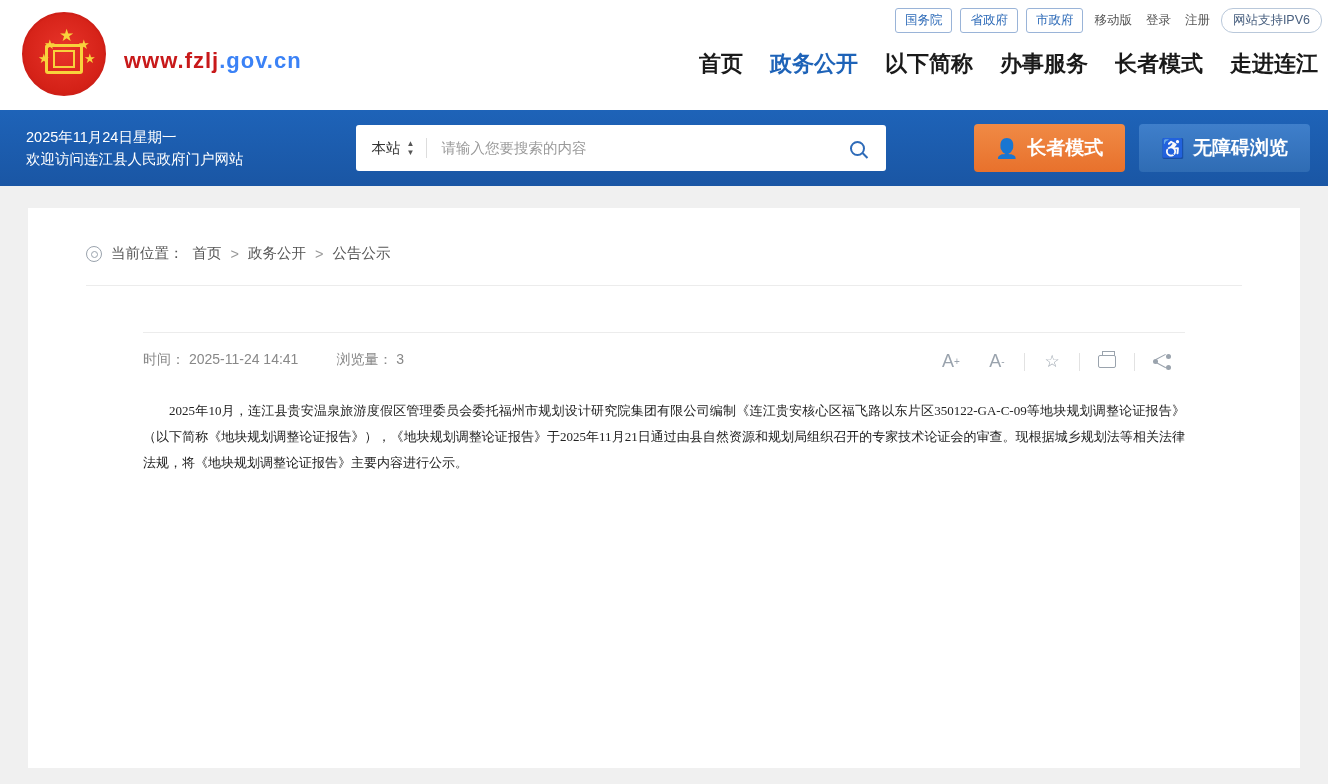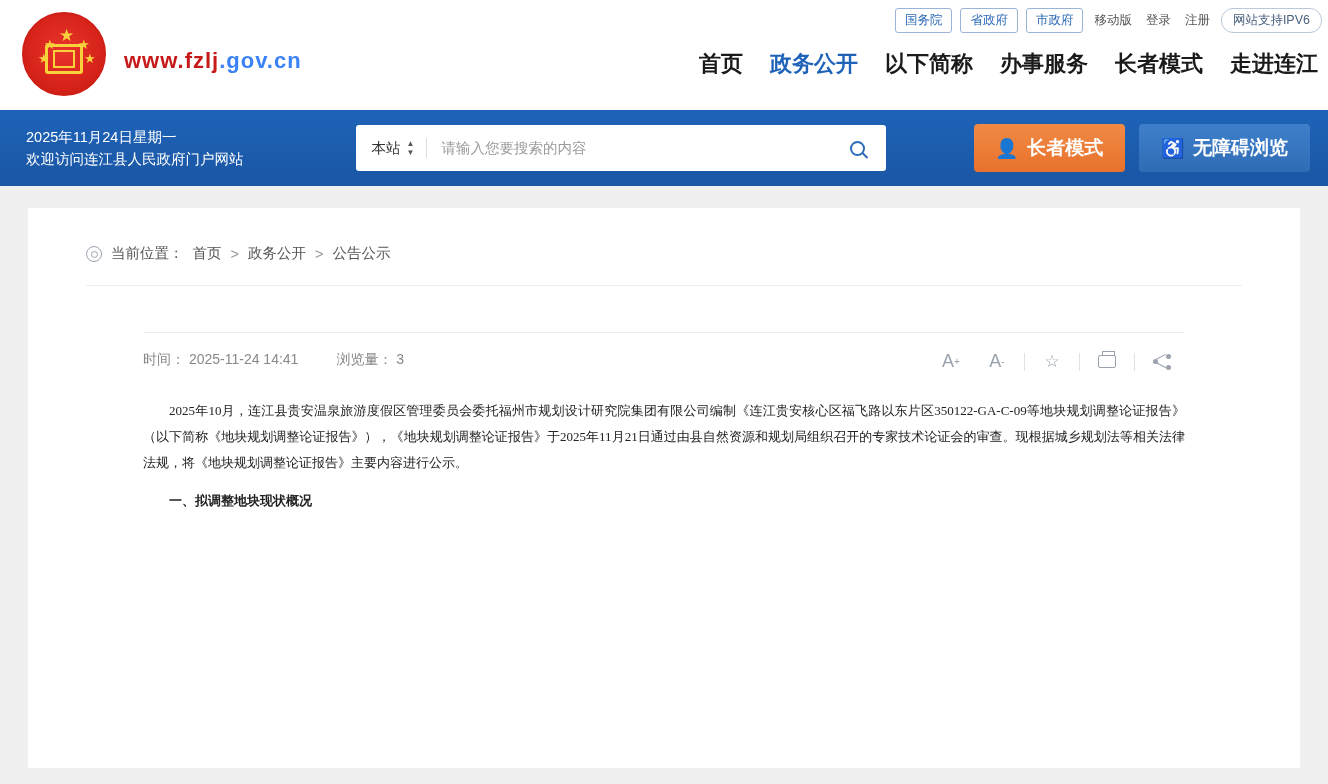--- a/index.html
+++ b/index.html
@@ -491,17 +491,16 @@
               <i></i>
               <b></b>
               <b></b>
             </span>
         </span>
       </span>
     </div>
 
     <div class="body-text">
       <p>2025年10月，连江县贵安温泉旅游度假区管理委员会委托福州市规划设计研究院集团有限公司编制《连江贵安核心区福飞路以东片区350122-GA-C-09等地块规划调整论证报告》（以下简称《地块规划调整论证报告》），《地块规划调整论证报告》于2025年11月21日通过由县自然资源和规划局组织召开的专家技术论证会的审查。现根据城乡规划法等相关法律法规，将《地块规划调整论证报告》主要内容进行公示。</p>
-      <p class="sub">一、拟调整地块现状概况</p>
     </div>
 
   </div>
 </div>
 
 </body></html>

